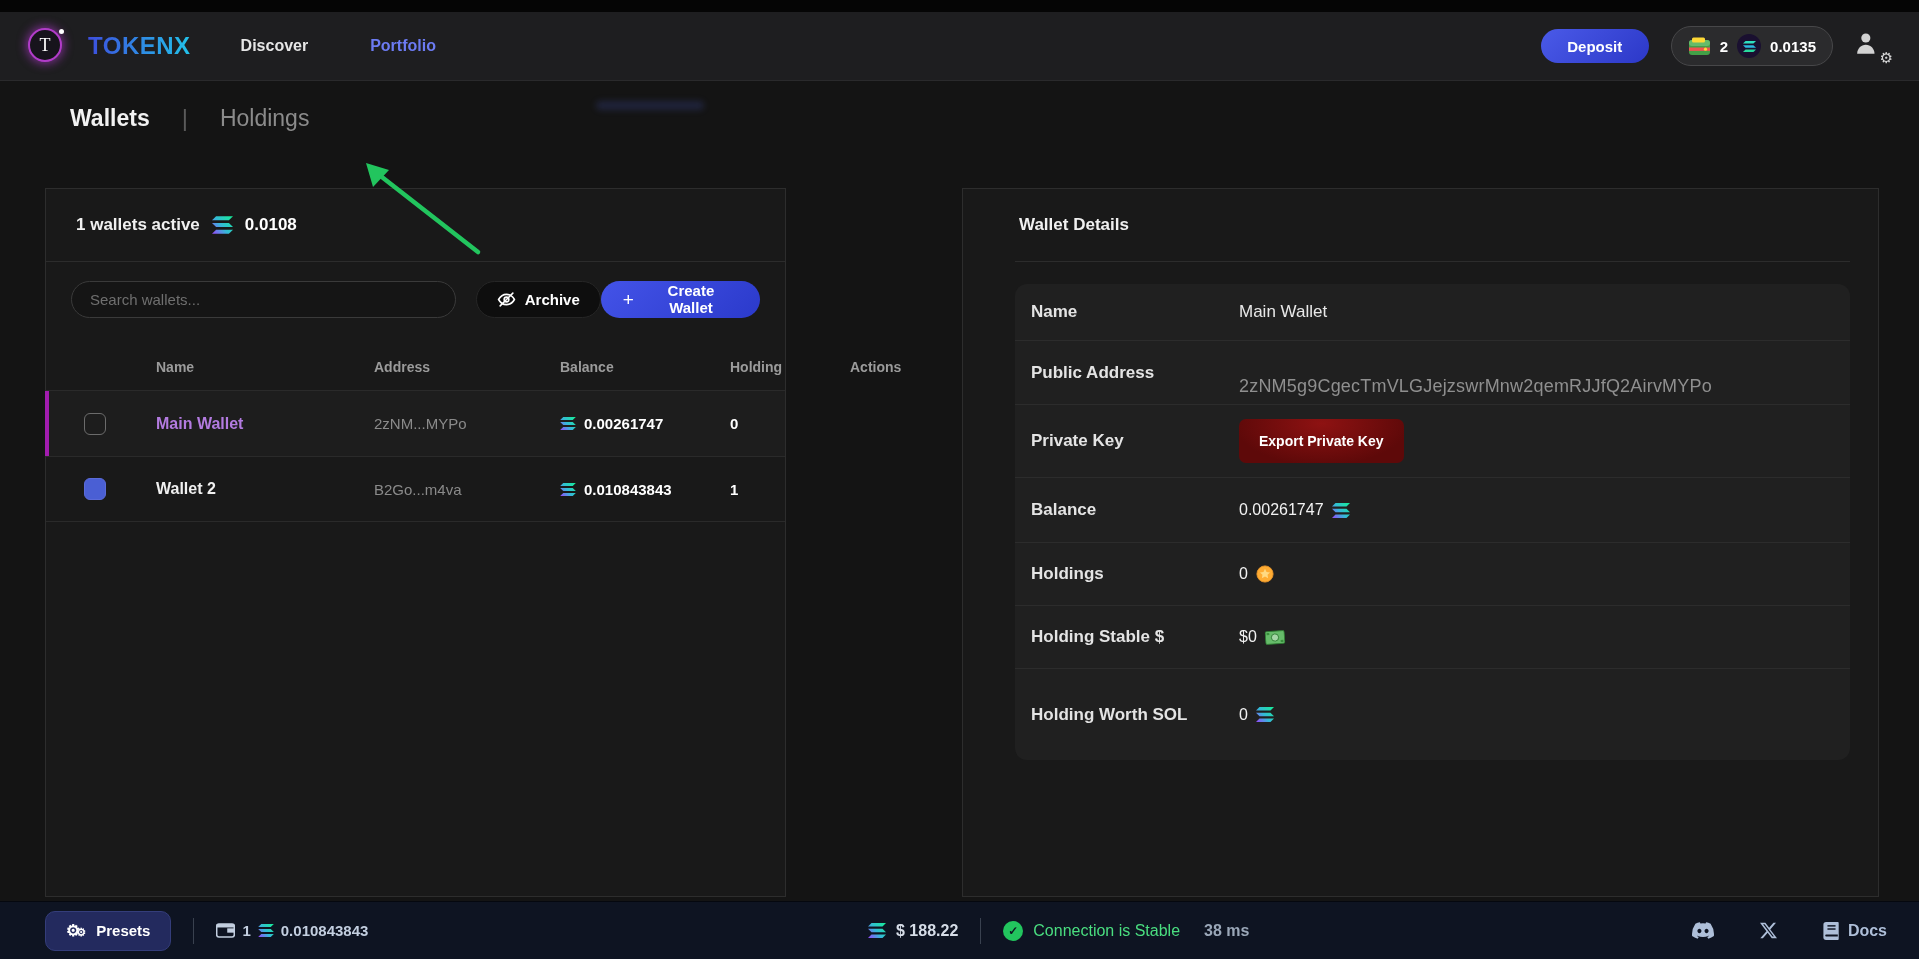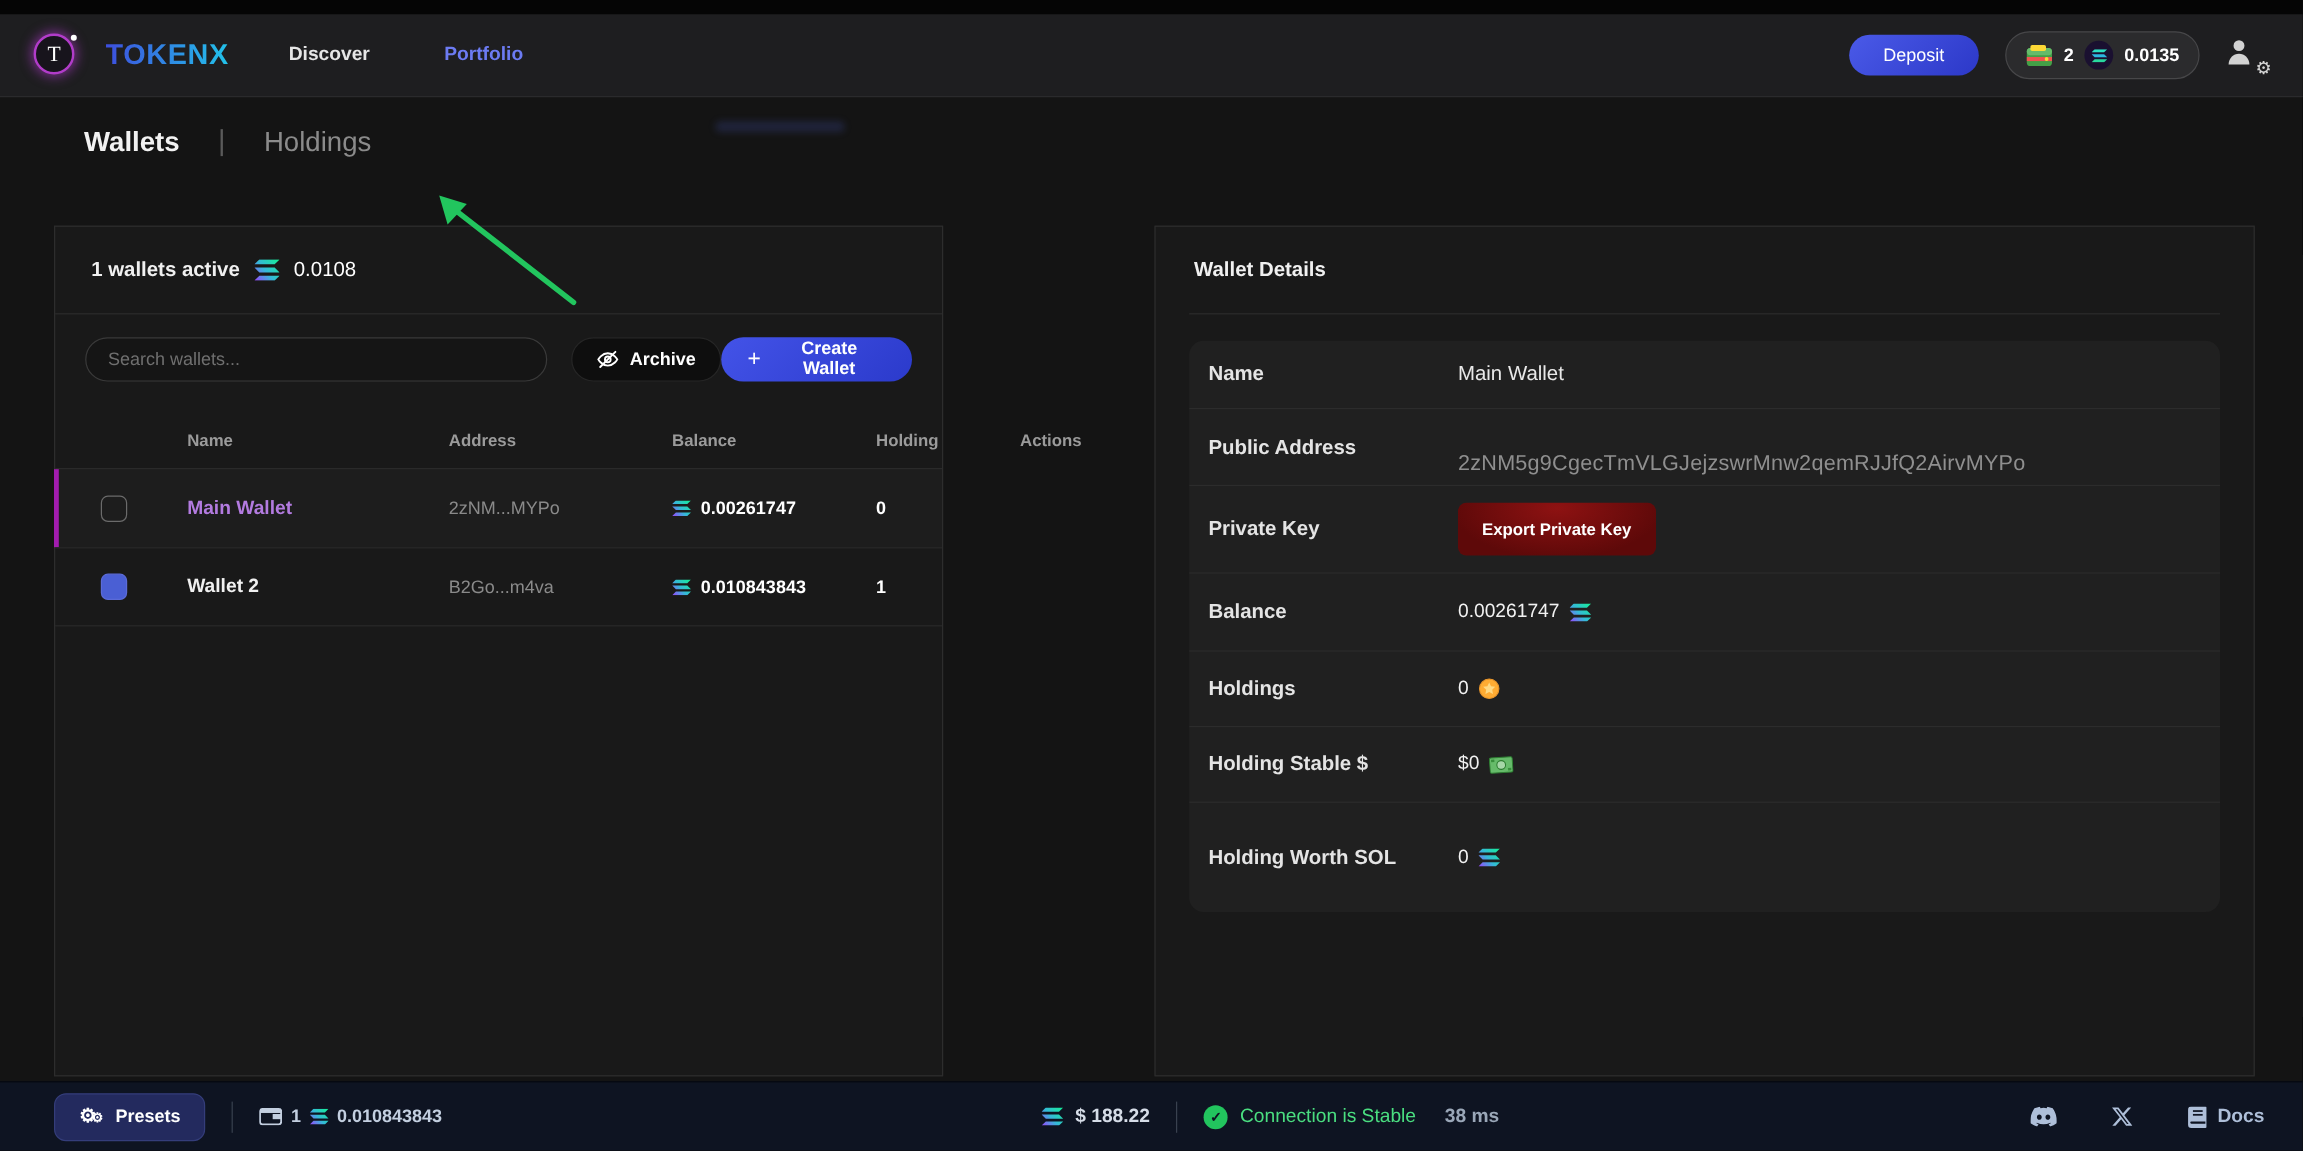--- a/index.html
+++ b/index.html
@@ -21,44 +21,44 @@
            background:linear-gradient(90deg,#3d4ede,#22c3ea);
            -webkit-background-clip:text; background-clip:text; color:transparent; }
   .nav-links { display:flex; margin-left:50px; gap:62px; position:relative; }
   .nav-link { font-size:16px; font-weight:bold; color:#e6e6e6; cursor:pointer; }
   .nav-link.active { color:#6c7bf2; }
   .nav-glow { position:absolute; left:355px; top:64px; width:108px; height:9px; border-radius:5px;
               background:rgba(80,100,220,.20); filter:blur(3px); }
   .nav-right { margin-left:auto; display:flex; align-items:center; gap:22px; margin-right:30px; }
   .deposit-btn { width:108px; height:34px; border:none; border-radius:17px; cursor:pointer;
                  background:linear-gradient(135deg,#4a5ae8,#2c38c8); color:#fff;
-                 font-size:15px; font-weight:normal; font-family:inherit; }
+                 font-size:15px; font-weight:bold; font-family:inherit; }
   .wallet-chip { display:flex; align-items:center; gap:9px; height:40px; padding:0 16px;
                  background:#2b2b2d; border:1px solid #474749; border-radius:20px; }
   .chip-num { color:#fff; font-size:15px; font-weight:bold; }
   .sol-badge { width:24px; height:24px; border-radius:50%; background:#1a1030;
                display:flex; align-items:center; justify-content:center; }
   .user-btn { position:relative; width:34px; height:30px; cursor:pointer; }
   .user-gear { position:absolute; right:-4px; bottom:-4px; font-size:15px; color:#d6d6d6; line-height:1; }
 
   
   .tabs-row { position:absolute; top:104px; left:70px; display:flex; align-items:center; gap:32px; }
   .tab { font-size:23px; cursor:pointer; }
   .tab-active { color:#f2f2f2; font-weight:bold; }
   .tab-sep { color:#5a5a5a; font-size:24px; }
   .tab-inactive { color:#8b8b8b; }
 
   
   .panel { position:absolute; top:188px; height:709px; background:#191919; border:1px solid #2d2d2d; }
   .panel-left { left:45px; width:741px; }
-  .panel-right { left:962px; width:917px; }
+  .panel-right { left:962px; width:917px;padding-left:24px; }
 
   .summary-row { display:flex; align-items:center; gap:12px; height:72px; padding:0 30px; }
   .summary-text { color:#f0f0f0; font-size:17px; font-weight:bold; }
-  .summary-sol { color:#fff; font-size:17px; font-weight:normal; }
+  .summary-sol { color:#fff; font-size:17px; font-weight:bold; }
   .hdiv { border-top:1px solid #2c2c2c; }
 
   .toolbar { display:flex; align-items:center; height:74px; padding:0 25px; }
   .search-input { width:386px; height:37px; background:#151515; border:1px solid #3a3a3a;
                   border-radius:19px; color:#cfcfcf; padding:0 18px; font-size:15px; font-family:inherit; }
   .search-input::placeholder { color:#6f6f6f; }
   .archive-btn { margin-left:20px; display:flex; align-items:center; gap:9px; height:37px; padding:0 20px;
                  background:#0e0e0e; border:1px solid #262626; border-radius:19px; color:#fff;
                  font-size:15px; font-weight:bold; cursor:pointer; font-family:inherit; }
   .create-btn { display:flex; align-items:center; gap:10px; height:37px; padding:0 22px;

